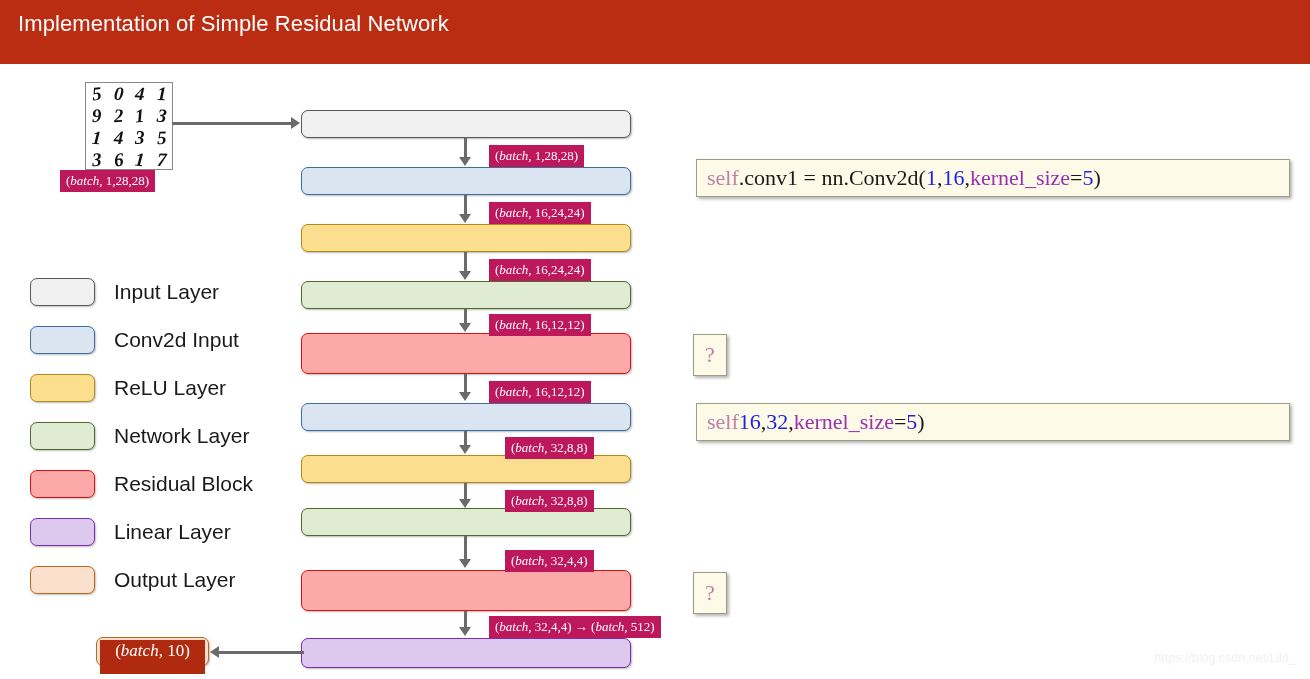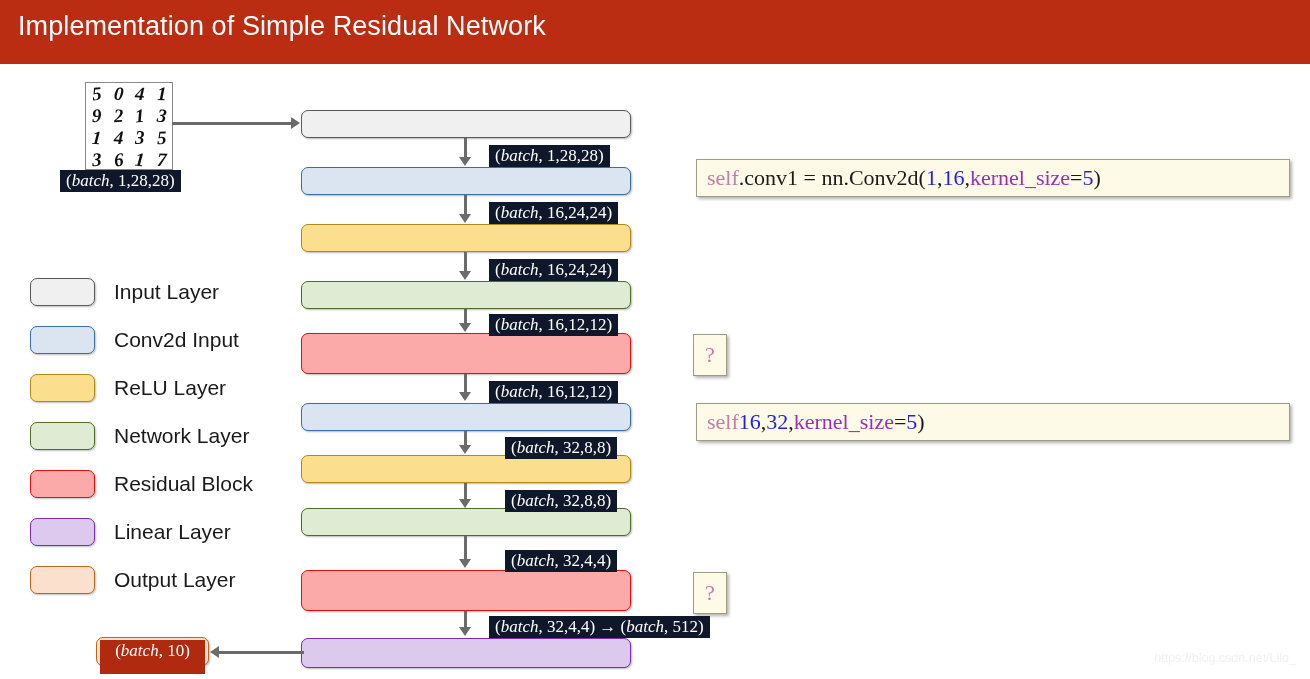--- a/index.html
+++ b/index.html
@@ -20,21 +20,21 @@
     position: absolute;
     left: 0; top: 0;
     width: 1310px;
     height: 64px;
     background: #bb2d13;
   }
   .title-text {
     position: absolute;
     left: 18px;
     top: 11px;
-    font-size: 27px;
+    font-size: 22px;
     color: #ffffff;
     font-family: "Liberation Sans", sans-serif;
     font-weight: 400;
     letter-spacing: 0.1px;
     white-space: nowrap;
   }
 
   
   .mnist-frame {
     position: absolute;
@@ -62,24 +62,24 @@
     font-size: 19px;
     color: #111111;
     font-style: italic;
     font-weight: 700;
     transform: rotate(-4deg);
   }
 
   
   .shape-label {
     position: absolute;
-    background: #0f172a;
+    background: #be185d;
     color: #ffffff;
     font-family: "Liberation Serif", serif;
-    font-size: 17px;
+    font-size: 13px;
     line-height: 22px;
     height: 22px;
     padding: 0 6px;
     white-space: nowrap;
     box-sizing: border-box;
   }
   .shape-label i {
     font-style: italic;
   }
 

